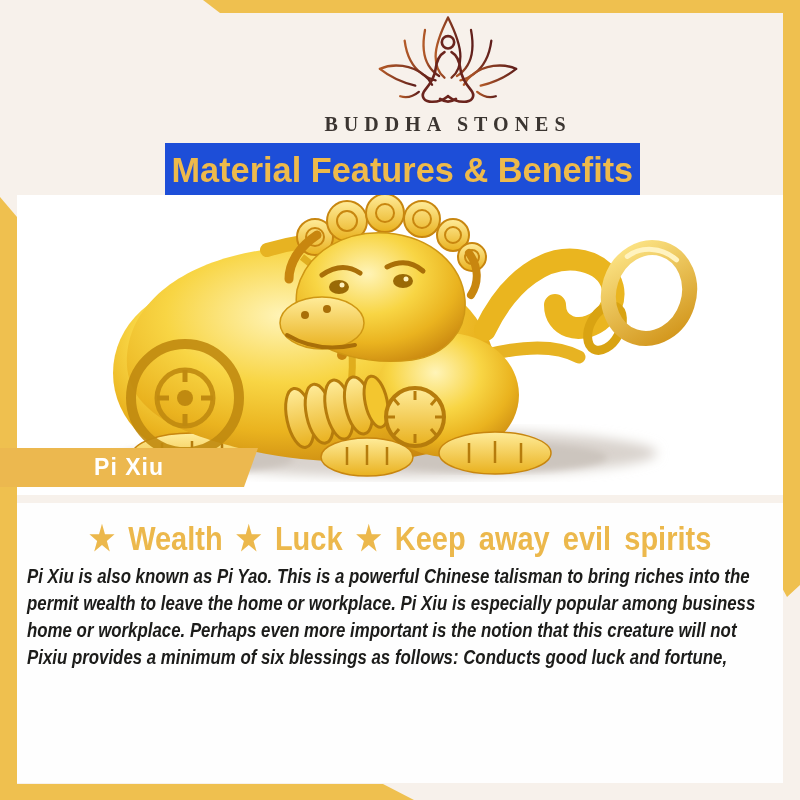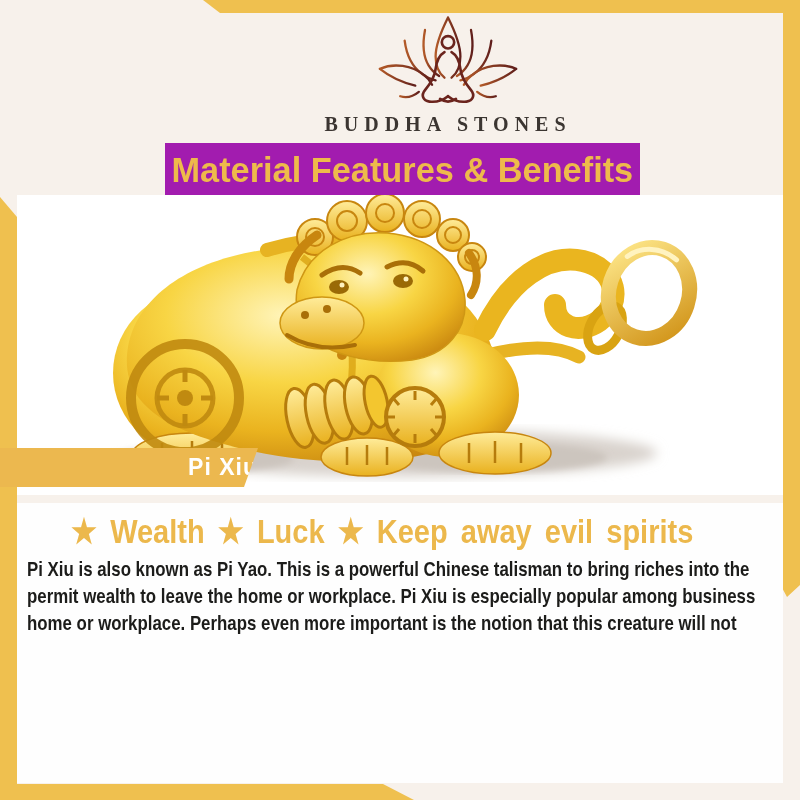--- a/index.html
+++ b/index.html
@@ -21,53 +21,53 @@
   
   .brand{position:absolute;left:0;top:14px;width:800px;text-align:center;margin-left:48px;}
   .brand svg{display:block;margin:0 auto;}
   .brand-name{
     margin-top:7px;font-family:"Liberation Serif", serif;font-size:20px;
     font-weight:600;letter-spacing:6px;color:#3b3531;
   }
   
   .title-band{
     position:absolute;left:165px;top:143px;width:475px;height:53px;
-    background:#a21caf;text-align:center;overflow:visible;
+    background:#1d4ed8;text-align:center;overflow:visible;
   }
   .title-band .fit{
     display:inline-block;white-space:nowrap;line-height:53px;
     font-size:35px;font-weight:bold;color:#eeba4b;transform-origin:center;
     letter-spacing:0px;
   }
   
   .photo-panel{
     position:absolute;left:17px;top:195px;width:766px;height:300px;
     background:#ffffff;
   }
   .ribbon{
     position:absolute;left:0;top:448px;width:258px;height:39px;
     background:#ecb84f;clip-path:polygon(0 0,258px 0,244px 39px,0 39px);
-    text-align:right;
+    text-align:center;
   }
   .ribbon span{
     display:inline-block;line-height:39px;font-size:23px;font-weight:bold;
     color:#ffffff;letter-spacing:1px;
   }
   
   .text-panel{
     position:absolute;left:17px;top:503px;width:766px;height:280px;
     background:#fefefe;
   }
-  .headline{margin-top:8px;text-align:left;height:40px;}
+  .headline{margin-top:15px;text-align:center;height:40px;}
   .headline .fit{
     display:inline-block;white-space:nowrap;line-height:40px;
     font-size:34px;font-weight:bold;color:#ecb84c;word-spacing:6px;
     transform-origin:center;
   }
-  .para{margin-top:4px;padding-left:10px;}
+  .para{margin-top:4px;padding-left:10px;font-style:italic;}
   .para-line{height:27px;}
   .para-line .fit{
     display:inline-block;white-space:nowrap;line-height:27px;
     font-size:21px;font-weight:bold;color:#1c1c1a;transform-origin:left center;
   }
 </style>
 </head>
 <body>
 
 <div class="page">
@@ -244,16 +244,17 @@
   </div>
 
   <div class="text-panel">
     <div class="headline">
       <span class="fit" style="transform: scaleX(0.852055);">★ Wealth ★ Luck ★ Keep away evil spirits</span>
     </div>
     <div class="para">
       <div class="para-line"><span class="fit" style="transform: scaleX(0.802139);">Pi Xiu is also known as Pi Yao. This is a powerful Chinese talisman to bring riches into the</span></div>
       <div class="para-line"><span class="fit" style="transform: scaleX(0.802139);">permit wealth to leave the home or workplace. Pi Xiu is especially popular among business</span></div>
       <div class="para-line"><span class="fit" style="transform: scaleX(0.802139);">home or workplace. Perhaps even more important is the notion that this creature will not</span></div>
+      <div class="para-line"><span class="fit" style="transform: scaleX(0.802139);">Pixiu provides a minimum of six blessings as follows: Conducts good luck and fortune,</span></div>
     </div>
   </div>
 
 </div>
 
 </body></html>

